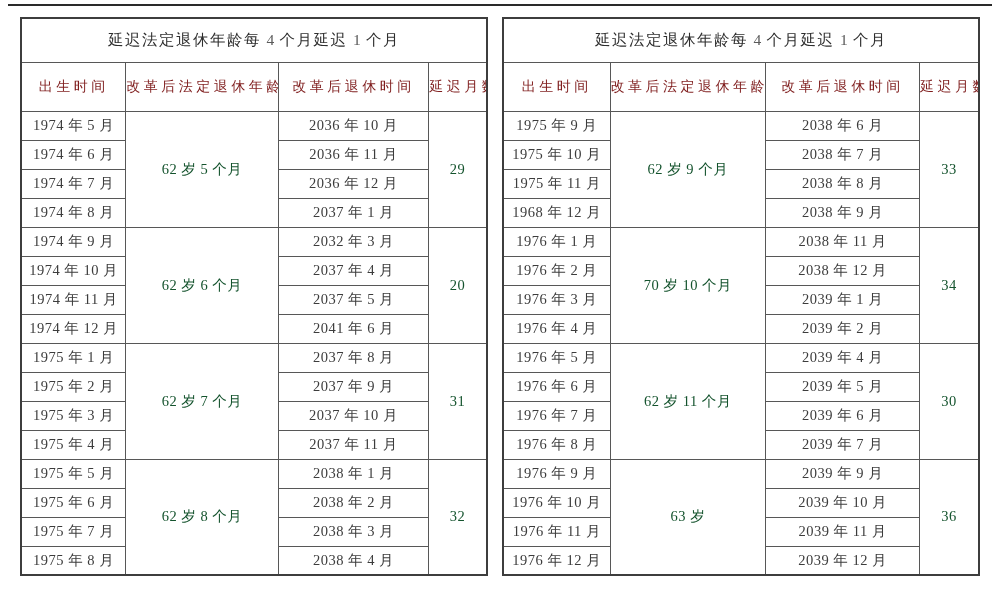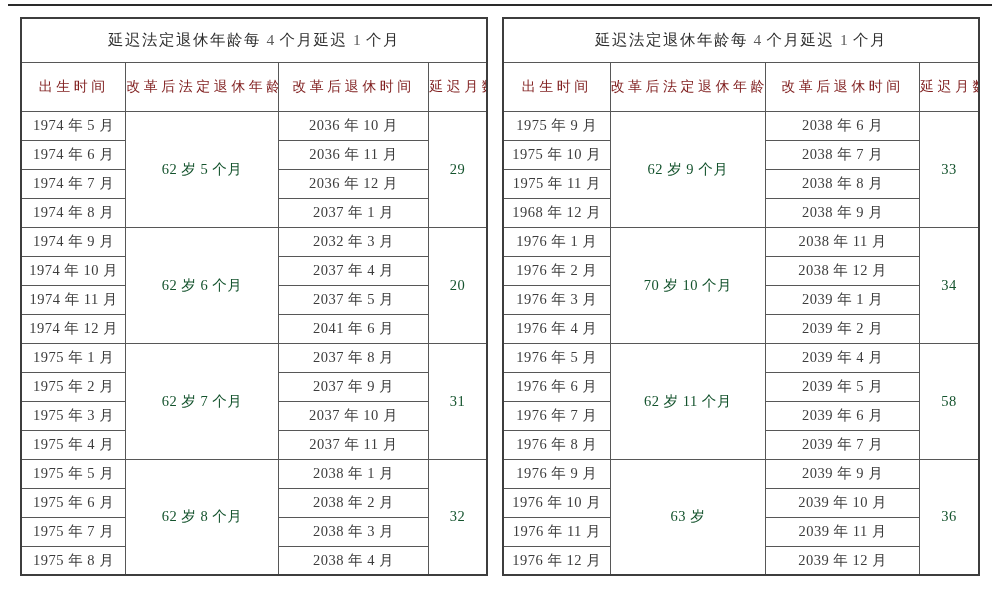--- a/index.html
+++ b/index.html
@@ -218,21 +218,21 @@
             <td>2039 年 1 月</td>
           </tr>
           <tr>
             <td>1976 年 4 月</td>
             <td>2039 年 2 月</td>
           </tr>
           <tr class="group-start">
             <td>1976 年 5 月</td>
             <td class="age-cell" rowspan="4">62 岁 11 个月</td>
             <td>2039 年 4 月</td>
-            <td class="delay-cell" rowspan="4">58</td>
+            <td class="delay-cell" rowspan="4">30</td>
           </tr>
           <tr>
             <td>1976 年 6 月</td>
             <td>2039 年 5 月</td>
           </tr>
           <tr>
             <td>1976 年 7 月</td>
             <td>2039 年 6 月</td>
           </tr>
           <tr>

